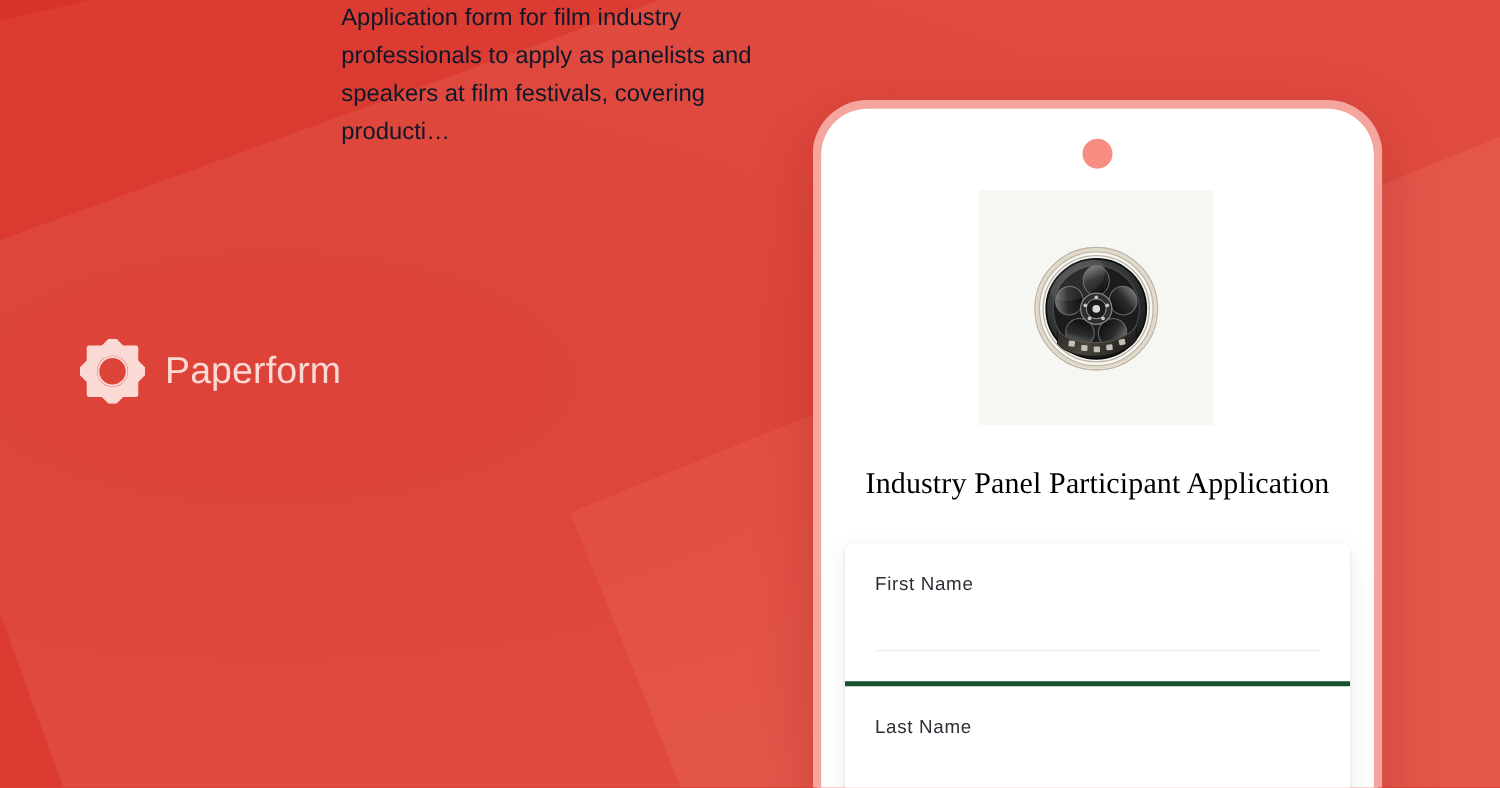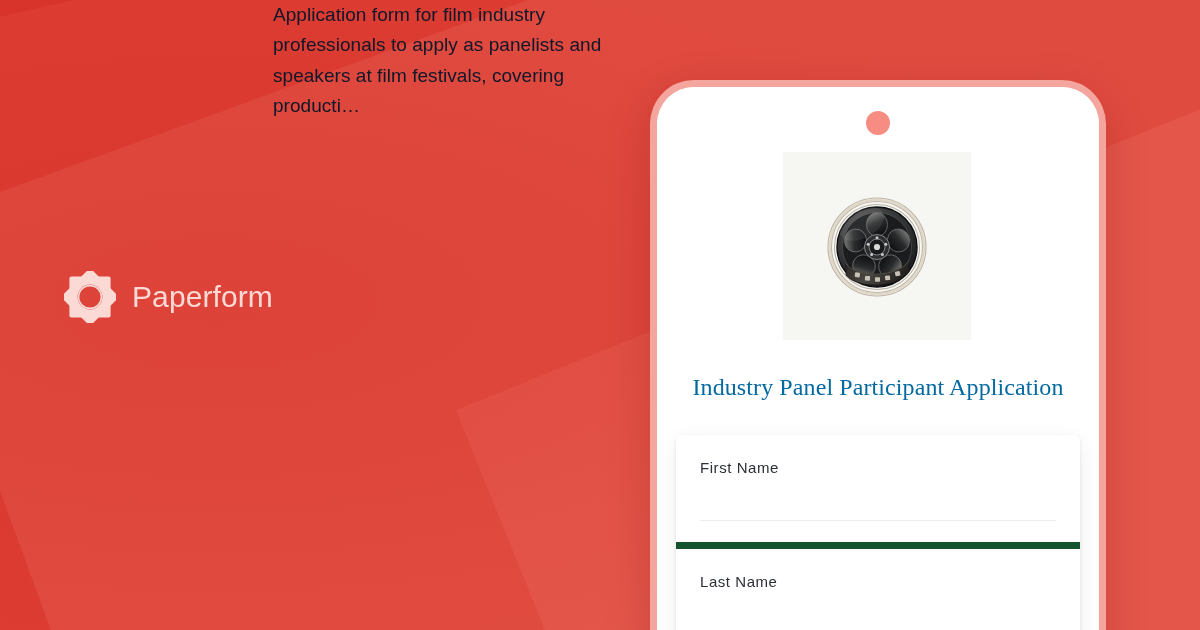--- a/index.html
+++ b/index.html
@@ -169,39 +169,39 @@
 
   .form-title {
     position: absolute;
     left: 0;
     right: 0;
     top: 286px;
     text-align: center;
     font-family: "Liberation Serif", "DejaVu Serif", serif;
     font-size: 24px;
     line-height: 1.2;
-    color: #0369a1;
+    color: #000000;
     letter-spacing: 0.1px;
     font-weight: 400;
   }
 
   .form-card {
     position: absolute;
     left: 19px;
     right: 19px;
     top: 348px;
     bottom: -40px;
     background: #FFFFFF;
     border-radius: 5px;
     box-shadow: 0 1px 3px rgba(20,20,30,0.10), 0 6px 22px rgba(20,20,30,0.07);
     overflow: hidden;
   }
   .field {
     padding: 24px 24px 0 24px;
-    border-bottom: 7px solid #14532d;
+    border-bottom: 4px solid #14532d;
     height: 114px;
   }
   .field:last-child { border-bottom: none; }
   .field-label {
     font-size: 15px;
     color: #2C2F36;
     letter-spacing: 0.55px;
     font-weight: 400;
     margin-bottom: 44px;
   }

